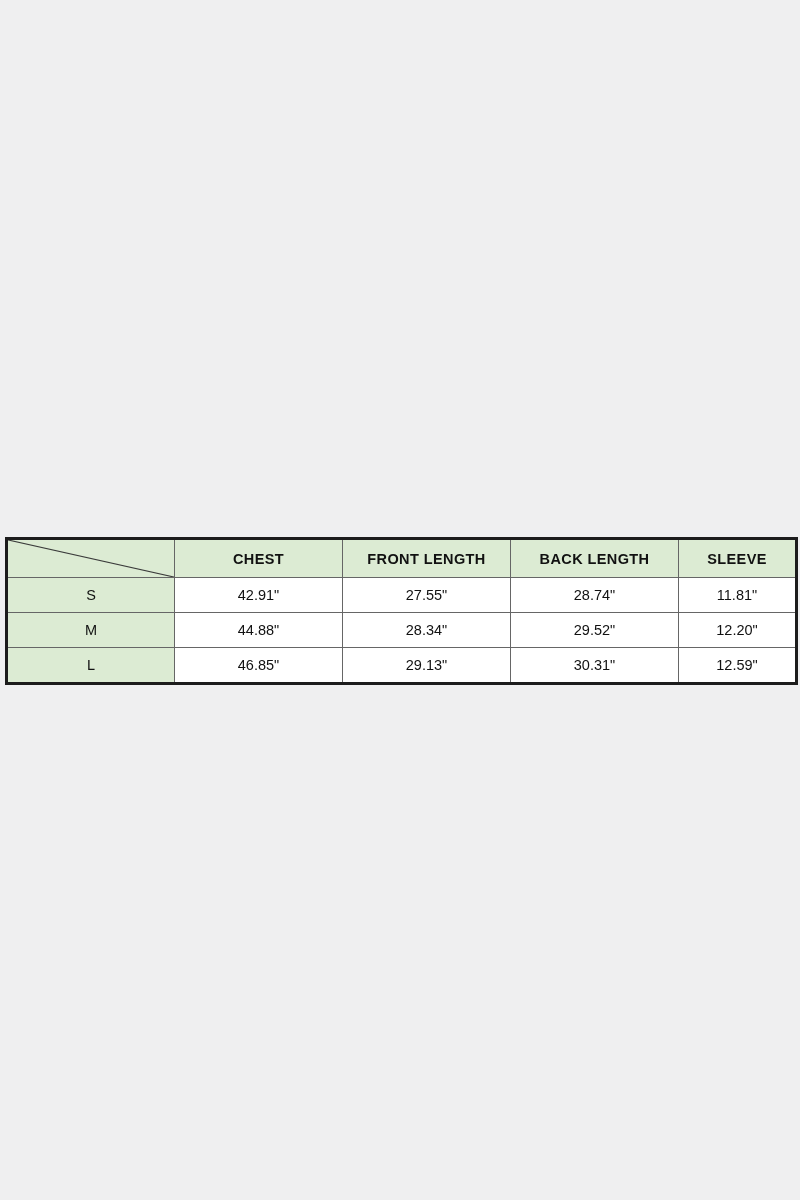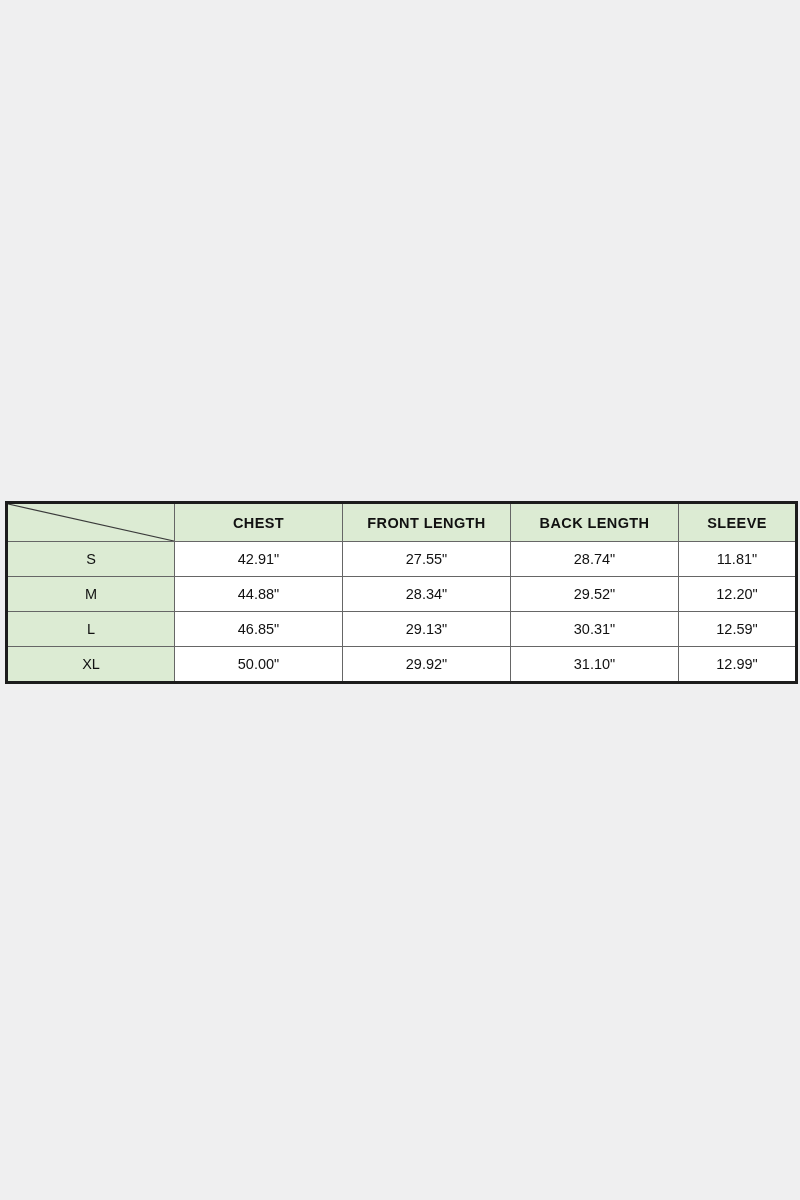--- a/index.html
+++ b/index.html
@@ -11,21 +11,21 @@
     height: 1200px;
     background: #efeff0;
     font-family: "Liberation Sans", sans-serif;
     overflow: hidden;
     position: relative;
   }
 
   #size-chart-wrap {
     position: absolute;
     left: 5px;
-    top: 501px;
+    top: 537px;
     width: 706px;
   }
 
   table.size-chart {
     width: 790px;
     border-collapse: collapse;
     table-layout: fixed;
     border: 3px solid #1c1c1c;
     background: #ffffff;
   }
@@ -121,22 +121,15 @@
         <td>29.52"</td>
         <td>12.20"</td>
       </tr>
       <tr class="data-row">
         <td class="size-cell">L</td>
         <td>46.85"</td>
         <td>29.13"</td>
         <td>30.31"</td>
         <td>12.59"</td>
       </tr>
-      <tr class="data-row">
-        <td class="size-cell">XL</td>
-        <td>50.00"</td>
-        <td>29.92"</td>
-        <td>31.10"</td>
-        <td>12.99"</td>
-      </tr>
     </tbody>
   </table>
 </div>
 
 </body></html>

